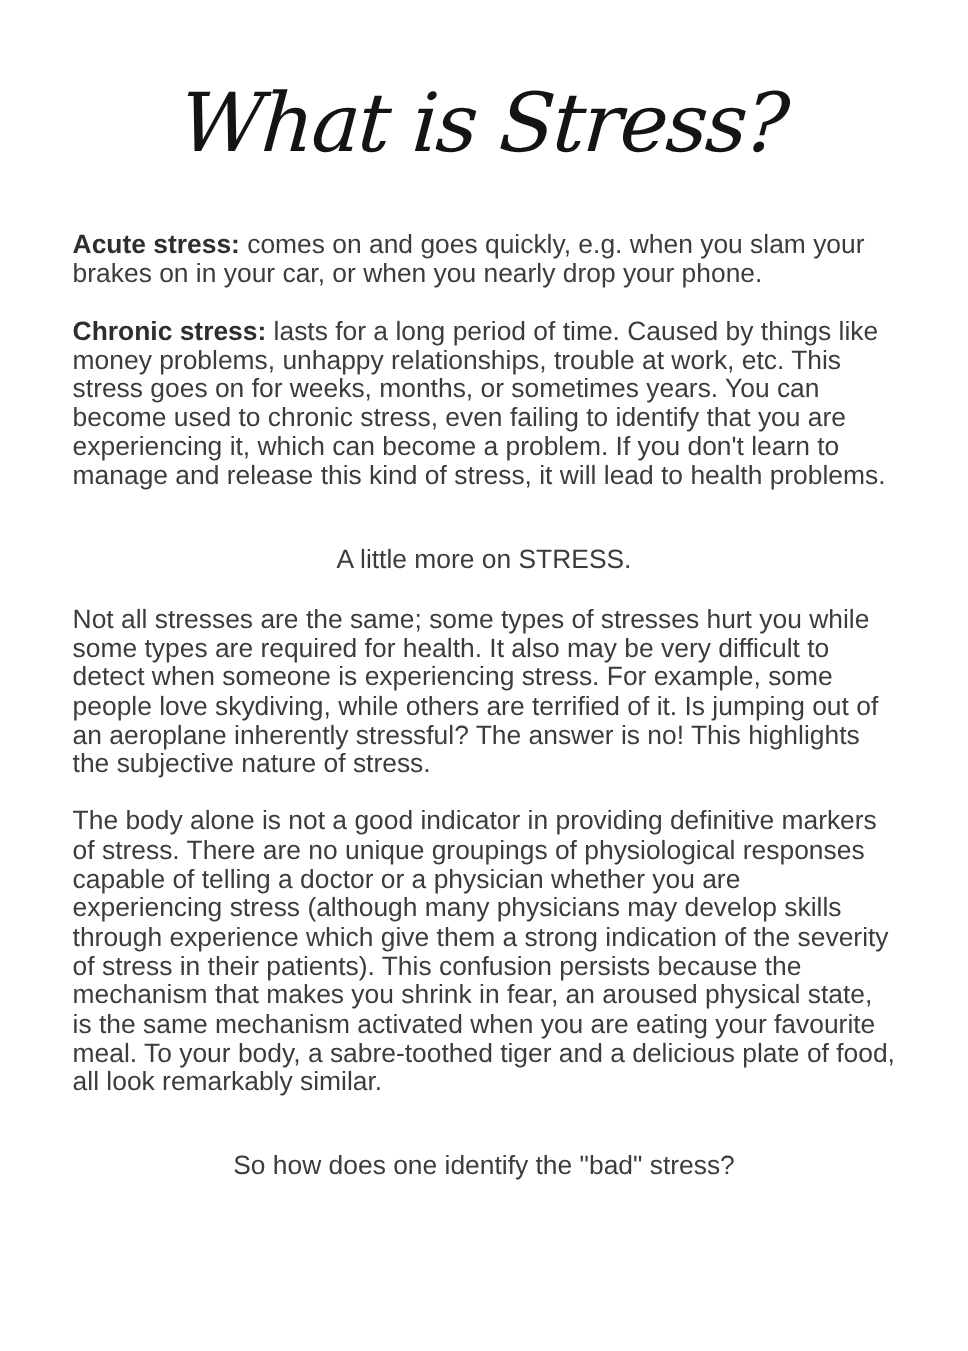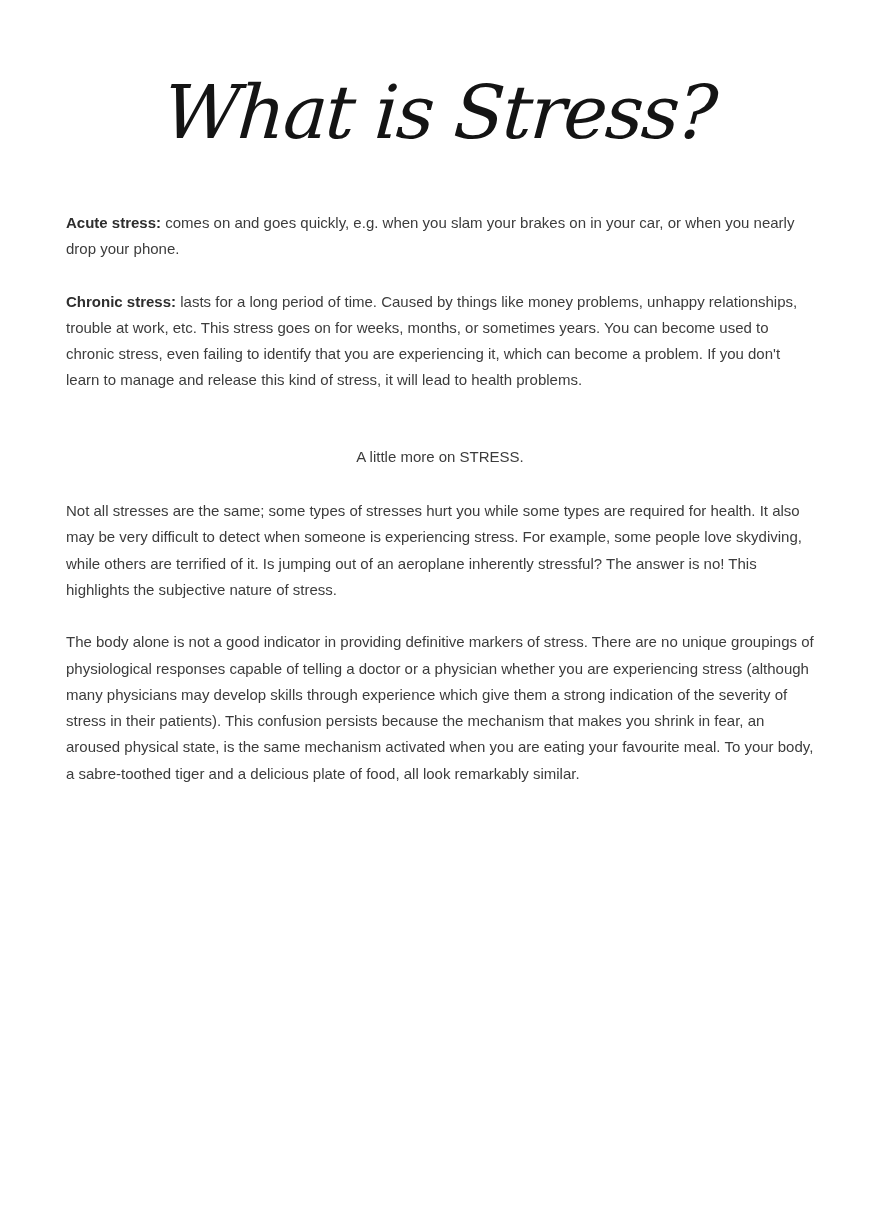--- a/index.html
+++ b/index.html
@@ -34,33 +34,33 @@
     font-style: italic;
     font-weight: normal;
     font-size: 74px;
     color: #141414;
     letter-spacing: -2px;
     transform: skewX(-4deg);
     white-space: nowrap;
   }
 
   .para {
-    font-size: 15px;
+    font-size: 24px;
     line-height: 26.3px;
     margin-bottom: 26px;
     color: #3c3c3c;
   }
 
   .para .lead {
     font-weight: bold;
     color: #2e2e2e;
   }
 
   .centered-heading {
-    font-size: 15px;
+    font-size: 24px;
     line-height: 26.3px;
     text-align: center;
     margin-top: 50px;
     margin-bottom: 28px;
     color: #3c3c3c;
   }
 </style>
 </head>
 <body>
 
@@ -73,15 +73,16 @@
   <p class="para"><span class="lead">Acute stress:</span><span> comes on and goes quickly, e.g. when you slam your brakes on in your car, or when you nearly drop your phone.</span></p>
 
   <p class="para"><span class="lead">Chronic stress:</span><span> lasts for a long period of time. Caused by things like money problems, unhappy relationships, trouble at work, etc. This stress goes on for weeks, months, or sometimes years. You can become used to chronic stress, even failing to identify that you are experiencing it, which can become a problem. If you don't learn to manage and release this kind of stress, it will lead to health problems.</span></p>
 
   <p class="centered-heading">A little more on STRESS.</p>
 
   <p class="para">Not all stresses are the same; some types of stresses hurt you while some types are required for health. It also may be very difficult to detect when someone is experiencing stress. For example, some people love skydiving, while others are terrified of it. Is jumping out of an aeroplane inherently stressful? The answer is no! This highlights the subjective nature of stress.</p>
 
   <p class="para">The body alone is not a good indicator in providing definitive markers of stress. There are no unique groupings of physiological responses capable of telling a doctor or a physician whether you are experiencing stress (although many physicians may develop skills through experience which give them a strong indication of the severity of stress in their patients). This confusion persists because the mechanism that makes you shrink in fear, an aroused physical state, is the same mechanism activated when you are eating your favourite meal. To your body, a sabre-toothed tiger and a delicious plate of food, all look remarkably similar.</p>
 
+  <p class="centered-heading">So how does one identify the "bad" stress?</p>
 
 
 </div>
 
 </body></html>

